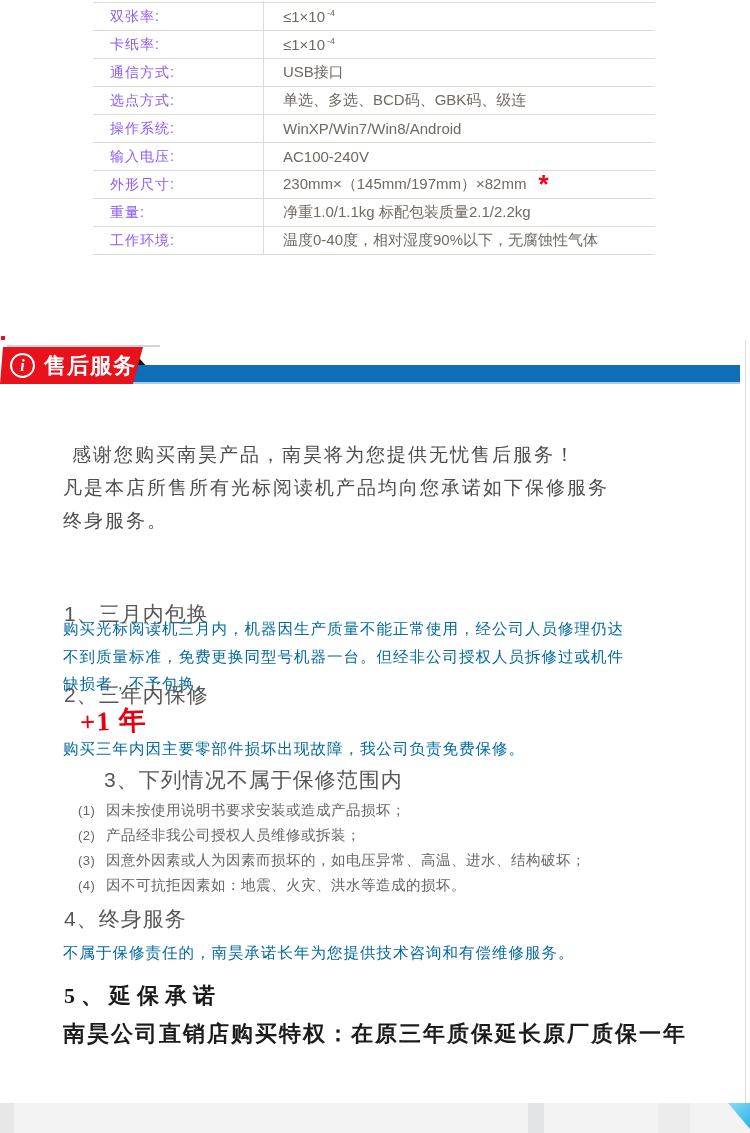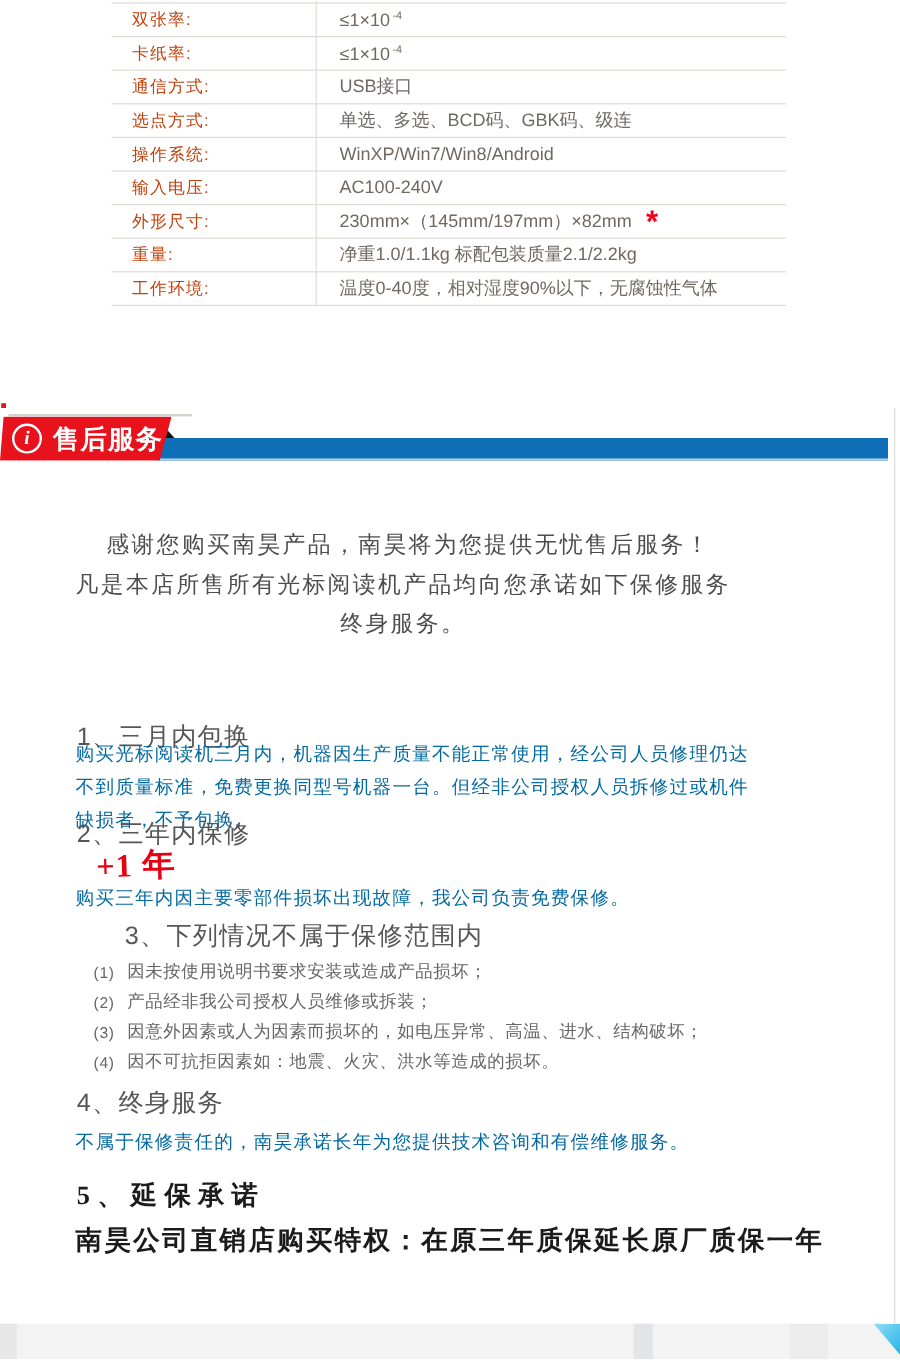--- a/index.html
+++ b/index.html
@@ -3,21 +3,21 @@
 <meta charset="utf-8">
 <style>
   html,body{margin:0;padding:0;background:#fff;}
   .page{position:relative;width:750px;height:1133px;background:#fff;overflow:hidden;
         font-family:"Liberation Sans",sans-serif;}
 
   
   .spec-table{position:absolute;left:93px;top:0;width:562px;border-top:1px solid #dedbd5;margin-top:2px;}
   .spec-table::before{content:"";position:absolute;left:170px;top:-2px;bottom:0;width:1px;background:#dedbd5;}
   .spec-row{display:flex;align-items:center;height:27px;border-bottom:1px solid #dedbd5;}
-  .spec-label{width:153px;padding-left:17px;color:#c2410c;font-size:14px;letter-spacing:1px;}
+  .spec-label{width:153px;padding-left:17px;color:#8b5cf6;font-size:14px;letter-spacing:1px;}
   .spec-value{flex:1;padding-left:20px;color:#6f6962;font-size:15px;white-space:nowrap;}
   .spec-sup{font-size:9px;color:#6f6962;margin-left:2px;vertical-align:6px;}
   .spec-star{color:#f00115;font-weight:900;font-size:26px;margin-left:12px;line-height:0;position:relative;top:4px;}
 
   
   .banner-dot{position:absolute;left:1px;top:336px;width:4px;height:4px;background:#e8121d;}
   .banner-shadow-line{position:absolute;left:7px;top:345px;width:153px;height:2px;background:#d6d3cf;}
   .banner-tri{position:absolute;left:130px;top:348px;width:19px;height:21px;background:#121212;
               clip-path:polygon(0 0,100% 100%,0 100%);}
   .banner-blue{position:absolute;left:131px;top:365px;width:609px;height:17px;background:#0f6fb6;
@@ -25,21 +25,21 @@
   .banner-red{position:absolute;left:0;top:347px;width:146px;height:37px;background:#e8121d;
               clip-path:polygon(3px 0,143px 0,133px 100%,0 100%);display:flex;align-items:center;}
   .info-icon{width:21px;height:21px;border:2px solid #fff;border-radius:50%;margin-left:10px;
              color:#fff;font:italic bold 16px "Liberation Serif",serif;
              display:flex;align-items:center;justify-content:center;flex:none;}
   .banner-title{color:#fff;font-size:22px;font-weight:bold;margin-left:9px;letter-spacing:1px;white-space:nowrap;}
 
   .right-edge-line{position:absolute;left:745px;top:340px;width:1px;height:763px;background:#dcdcdc;}
 
   
-  .intro{position:absolute;left:63px;top:438px;color:#4d4d4d;font-size:19px;line-height:33px;letter-spacing:2px;white-space:nowrap;text-align:center;}
+  .intro{position:absolute;left:63px;top:438px;color:#4d4d4d;font-size:19px;line-height:33px;letter-spacing:2px;white-space:nowrap;}
   .intro-line:first-child{padding-left:9px;}
   .red-char{color:#e60012;}
 
   
   .sec-h{position:absolute;left:64px;color:#575757;font-size:21px;letter-spacing:1px;white-space:nowrap;}
   .sec-body{position:absolute;left:63px;color:#0369a1;font-size:15.5px;line-height:27.5px;letter-spacing:1px;
             white-space:pre-line;}
   .h1{top:600px;} .b1{top:615px;}
   .h2{top:681px;display:flex;align-items:flex-start;flex-direction:column;}
   .plus-one{color:#e60012;font:bold 27px "Liberation Serif",serif;margin-left:16px;margin-top:-6px;

